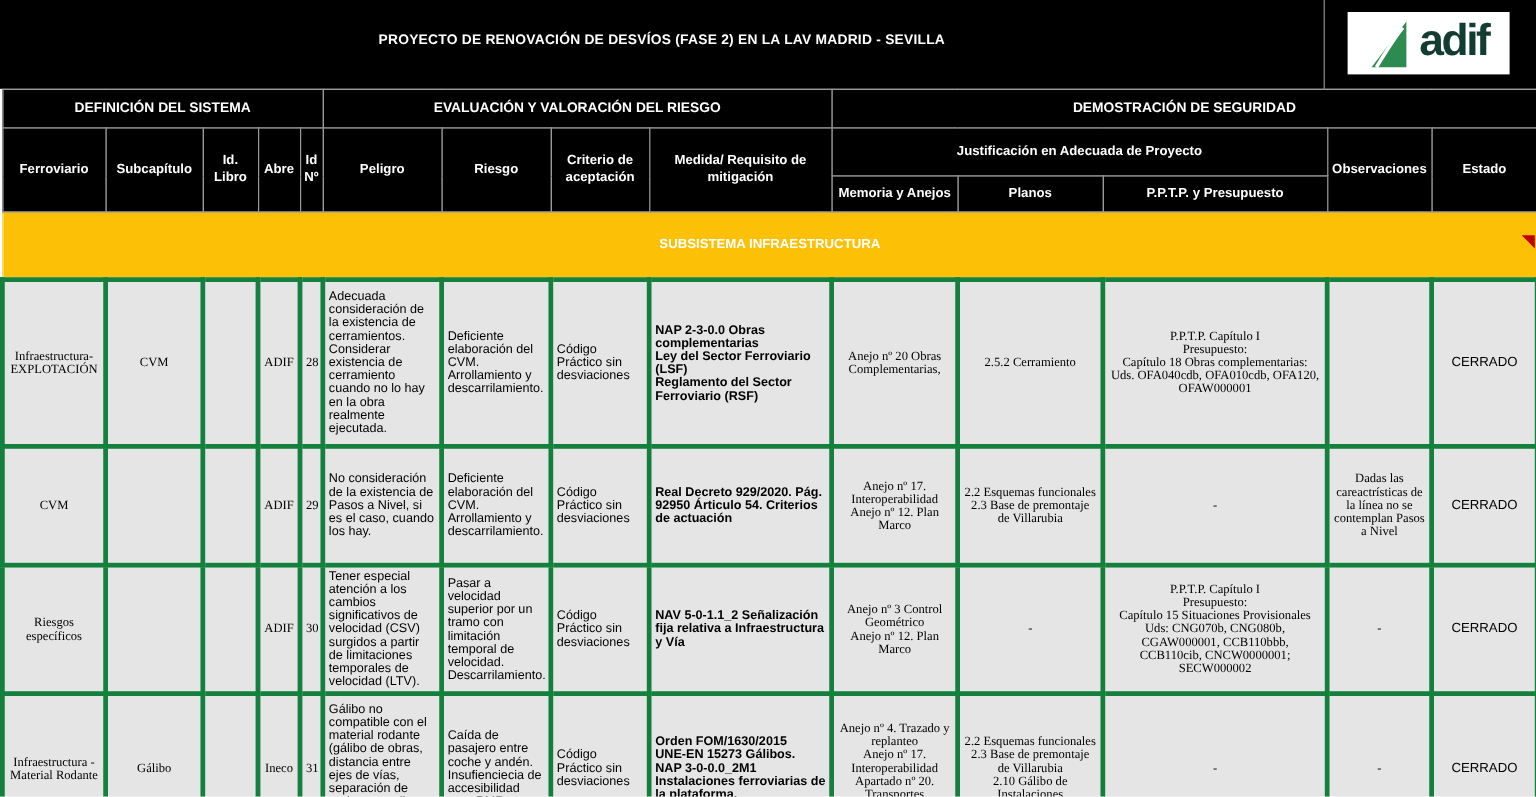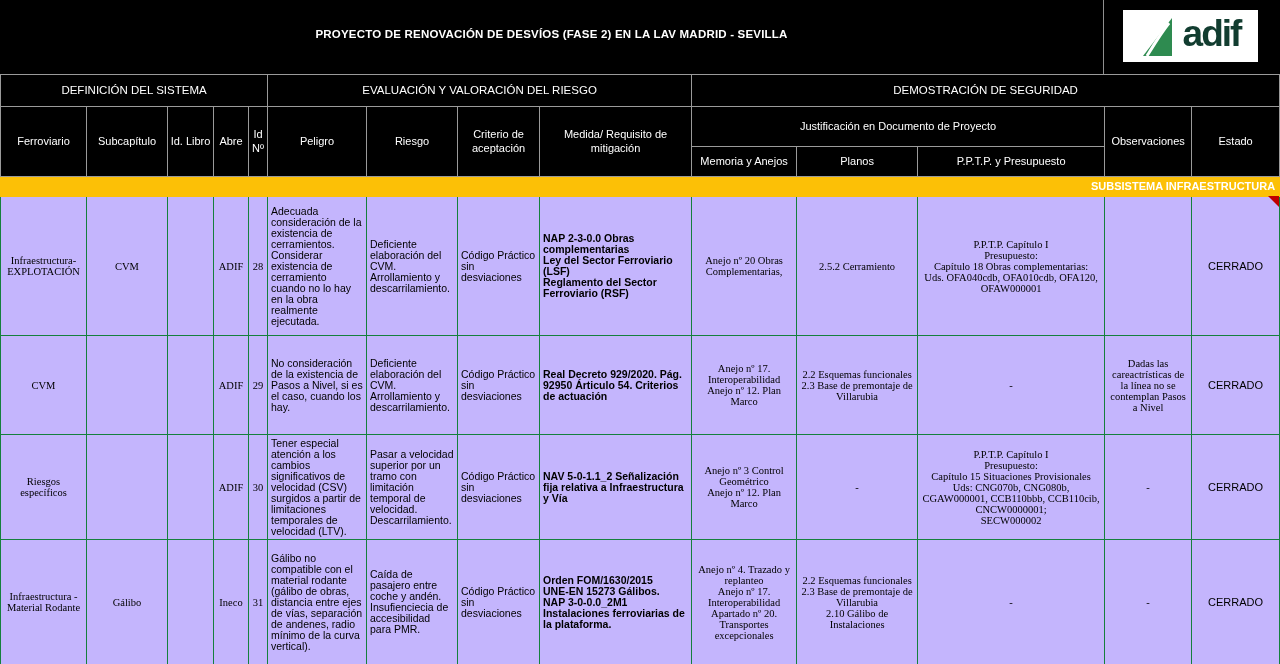--- a/index.html
+++ b/index.html
@@ -9,27 +9,27 @@
   .titlebar{position:absolute;top:0;left:0;width:1280px;height:74px;background:#000000;}
   .title{position:absolute;left:0;top:28px;width:1103px;text-align:center;color:#ffffff;
          font-weight:bold;font-size:11.5px;letter-spacing:.2px;}
   .tsep{position:absolute;left:1103px;top:0;width:1px;height:74px;background:#8f8f8f;}
   .logo-box{position:absolute;left:1123px;top:10px;width:135px;height:52px;background:#ffffff;
             display:flex;align-items:center;justify-content:center;gap:4px;}
   .logo-word{font-size:37px;font-weight:bold;color:#123d30;letter-spacing:-2px;line-height:1;
              transform:translateY(-3px);}
   
   table{position:absolute;top:74px;left:0;width:1279px;border-collapse:collapse;table-layout:fixed;}
-  th{background:#000000;color:#ffffff;border:1px solid #9a9a9a;font-size:11px;font-weight:normal;
+  th{background:#000000;color:#ffffff;border:1px solid #9a9a9a;font-size:11px;font-weight:bold;
      text-align:center;vertical-align:middle;padding:1px 2px;line-height:1.2;}
   tr.r-section th{font-size:11.5px;}
-  td{background:#c4b5fd;color:#000000;border:1px solid #15803d;font-size:10.5px;line-height:11px;
+  td{background:#e5e5e5;color:#000000;border:4px solid #15803d;font-size:10.5px;line-height:11px;
      padding:2px 3px;vertical-align:middle;overflow:hidden;}
-  tr.r-band td{background:#FCC006;color:#ffffff;font-weight:bold;text-align:right;font-size:11px;
-               border:1px solid #FCC006;padding:2px 4px;height:14px;}
+  tr.r-band td{background:#FCC006;color:#ffffff;font-weight:bold;text-align:center;font-size:11px;
+               border:1px solid #FCC006;padding:20px 4px;height:14px;}
   .c{text-align:center;font-family:Liberation Serif, serif;} .l{text-align:left;} .b{font-weight:bold;} .pre{white-space:pre-line;}
   .estado{font-size:11px;text-align:center;}
   .red-marker{position:absolute;left:1268px;top:196px;width:0;height:0;
               border-top:11px solid #c00000;border-left:11px solid transparent;}
 </style>
 </head>
 <body>
 
 <div class="page">
 
@@ -73,21 +73,21 @@
     <tr style="height:40px">
       <th rowspan="2">Ferroviario</th>
       <th rowspan="2">Subcapítulo</th>
       <th rowspan="2">Id. Libro</th>
       <th rowspan="2">Abre</th>
       <th rowspan="2">Id Nº</th>
       <th rowspan="2">Peligro</th>
       <th rowspan="2">Riesgo</th>
       <th rowspan="2">Criterio de aceptación</th>
       <th rowspan="2">Medida/ Requisito de mitigación</th>
-      <th colspan="3">Justificación en Documento de Proyecto</th>
+      <th colspan="3">Justificación en Adecuada de Proyecto</th>
       <th rowspan="2">Observaciones</th>
       <th rowspan="2">Estado</th>
     </tr>
     <tr style="height:30px">
       <th>Memoria y Anejos</th>
       <th>Planos</th>
       <th>P.P.T.P. y Presupuesto</th>
     </tr>
 
     <tr class="r-band" style="height:20px">

